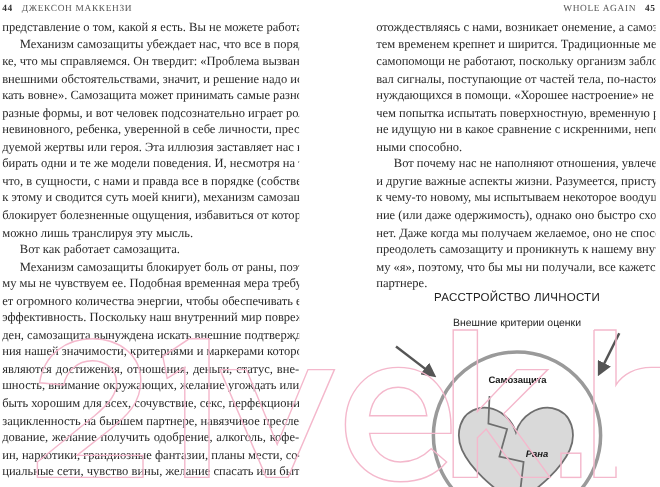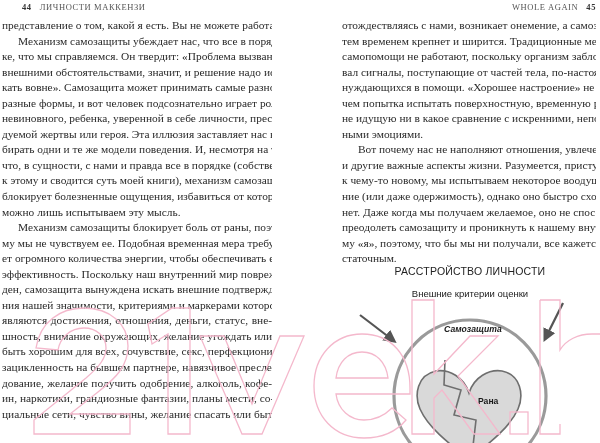--- a/index.html
+++ b/index.html
@@ -11,21 +11,21 @@
   .page-right { left: 300px; width: 300px; }
 
   .running-head {
     position: absolute; top: 2px;
     font-size: 8.5px; letter-spacing: 0.6px; color: #555;
     font-family: "Liberation Serif", serif;
     white-space: nowrap;
   }
   .page-left .running-head { left: 2px; }
   .page-right .running-head { right: 4px; text-align: center; }
-  .running-head .folio { font-weight: bold; color: #333; margin-left: 20px; }
+  .running-head .folio { font-weight: bold; color: #333; }
   .page-left .running-head .folio { margin-right: 8px; }
   .page-right .running-head .folio { margin-left: 8px; }
 
   .text-block {
     position: absolute;
     font-size: 11.4px; line-height: 15.55px;
     text-align: justify;
     hyphens: manual;
   }
   .page-left .text-block { left: 2px; top: 18px; width: 270px; }
@@ -52,36 +52,37 @@
   }
 
   
   .watermark { position: absolute; left: 0; top: 0; width: 600px; height: 443px; pointer-events: none; }
 </style>
 </head>
 <body>
 
 <div class="page page-left">
   <div class="running-head">
-    <span class="folio">44</span><span>ЛИЧНОСТИ МАККЕНЗИ</span>
+    <span class="folio">44</span><span>ДЖЕКСОН МАККЕНЗИ</span>
   </div>
   <div class="text-block" id="left-text">
       <span class="line">представление о том, какой я есть. Вы не можете работать</span>
       <span class="line" style="text-indent: 16px;">Механизм самозащиты убеждает нас, что все в поряд-</span>
       <span class="line">ке, что мы справляемся. Он твердит: «Проблема вызвана</span>
       <span class="line">внешними обстоятельствами, значит, и решение надо ис-</span>
       <span class="line">кать вовне». Самозащита может принимать самые разнооб-</span>
       <span class="line">разные формы, и вот человек подсознательно играет роль</span>
       <span class="line">невиновного, ребенка, уверенной в себе личности, пресле-</span>
       <span class="line">дуемой жертвы или героя. Эта иллюзия заставляет нас вы-</span>
       <span class="line">бирать одни и те же модели поведения. И, несмотря на то</span>
       <span class="line">что, в сущности, с нами и правда все в порядке (собственно,</span>
       <span class="line">к этому и сводится суть моей книги), механизм самозащиты</span>
       <span class="line">блокирует болезненные ощущения, избавиться от которых</span>
-      <span class="line last">можно лишь испытываем эту мысль.</span>
+      <span class="line last">можно лишь транслируя эту мысль.</span>
+      <span class="line last" style="text-indent: 16px;">Вот как работает самозащита.</span>
       <span class="line" style="text-indent: 16px;">Механизм самозащиты блокирует боль от раны, поэто-</span>
       <span class="line">му мы не чувствуем ее. Подобная временная мера требу-</span>
       <span class="line">ет огромного количества энергии, чтобы обеспечивать ее</span>
       <span class="line">эффективность. Поскольку наш внутренний мир повреж-</span>
       <span class="line">ден, самозащита вынуждена искать внешние подтвержде-</span>
       <span class="line">ния нашей значимости, критериями и маркерами которой</span>
       <span class="line">являются достижения, отношения, деньги, статус, вне-</span>
       <span class="line">шность, внимание окружающих, желание угождать или</span>
       <span class="line">быть хорошим для всех, сочувствие, секс, перфекционизм,</span>
       <span class="line">зацикленность на бывшем партнере, навязчивое пресле-</span>
@@ -96,29 +97,29 @@
     <span>WHOLE AGAIN</span><span class="folio">45</span>
   </div>
   <div class="text-block" id="right-text">
       <span class="line">отождествляясь с нами, возникает онемение, а самозащита</span>
       <span class="line">тем временем крепнет и ширится. Традиционные методики</span>
       <span class="line">самопомощи не работают, поскольку организм заблокиро-</span>
       <span class="line">вал сигналы, поступающие от частей тела, по-настоящему</span>
       <span class="line">нуждающихся в помощи. «Хорошее настроение» не более</span>
       <span class="line">чем попытка испытать поверхностную, временную радость,</span>
       <span class="line">не идущую ни в какое сравнение с искренними, неподдель-</span>
-      <span class="line last">ными эмоциями.</span>
+      <span class="line last">ными способно.</span>
       <span class="line" style="text-indent: 16px;">Вот почему нас не наполняют отношения, увлечения</span>
       <span class="line">и другие важные аспекты жизни. Разумеется, приступая</span>
       <span class="line">к чему-то новому, мы испытываем некоторое воодушевле-</span>
       <span class="line">ние (или даже одержимость), однако оно быстро сходит на</span>
       <span class="line">нет. Даже когда мы получаем желаемое, оно не способно</span>
       <span class="line">преодолеть самозащиту и проникнуть к нашему внутренне-</span>
       <span class="line">му «я», поэтому, что бы мы ни получали, все кажется недо-</span>
-      <span class="line last">статочным.</span>
+      <span class="line last">партнере.</span>
     </div>
 </div>
 
 <div class="diagram">
   <div class="diagram-title">РАССТРОЙСТВО ЛИЧНОСТИ</div>
   <div class="diagram-subtitle">Внешние критерии оценки</div>
   <svg width="300" height="218" viewBox="0 0 300 218">
     <defs>
       <marker id="ah" markerWidth="6" markerHeight="6" refX="4.5" refY="3" orient="auto" markerUnits="strokeWidth">
         <path d="M0,0 L6,3 L0,6 Z" id="ahp" fill="#555555"></path>
@@ -128,22 +129,22 @@
     <circle id="outer-circle" cx="170" cy="135" r="76" fill="none" stroke="#9a9a9a" stroke-width="3.2"></circle>
 
     <line id="arrow-left" x1="60" y1="54" x2="94" y2="80" stroke="#555555" stroke-width="2.2" marker-end="url(#ah)"></line>
 
     <line id="arrow-right" x1="263" y1="42" x2="245" y2="78" stroke="#555555" stroke-width="2.2" marker-end="url(#ah)"></line>
 
     <path id="heart" d="M170,144 C165,128 150,120 137,122 C118,126 115,146 121,160 C130,180 152,196 170,210 C188,196 210,180 219,160 C225,146 222,126 203,122 C190,120 175,128 170,144 Z" transform="translate(-1,-12)" fill="#d9d9d9" stroke="#6e6e6e" stroke-width="1.6"></path>
 
     <polyline id="crack" points="146,111 145,136 162,141 155,166 177,171 174,197" transform="translate(-1,-12)" fill="none" stroke="#6e6e6e" stroke-width="1.6" stroke-linejoin="miter"></polyline>
   </svg>
-  <div class="lbl" style="left:144px; top:63px;font-style:italic;">Самозащита</div>
-  <div class="lbl" style="left:178px; top:135px;">Рана</div>
+  <div class="lbl" style="left:144px; top:79px;">Самозащита</div>
+  <div class="lbl" style="left:178px; top:146px;font-style:italic;">Рана</div>
 </div>
 
 <svg class="watermark" viewBox="0 0 600 443">
   <g fill="none" stroke="#f4b8cc" stroke-width="1.3" stroke-linejoin="miter">
 
     <path d="M36,348 C40,322 60,308 84,308 C110,308 128,324 128,346 C128,366 116,378 98,392 L70,414 L130,414 L130,434 L34,434 L34,420 L86,378 C100,366 106,358 106,348 C106,336 96,328 84,328 C70,328 60,338 58,350 Z"></path>
 
     <path d="M148,324 L172,308 L190,308 L190,434 L168,434 L168,334 L152,344 Z"></path>
 
     <path d="M200,336 L224,336 L252,404 L280,336 L304,336 L262,434 L242,434 Z"></path>

